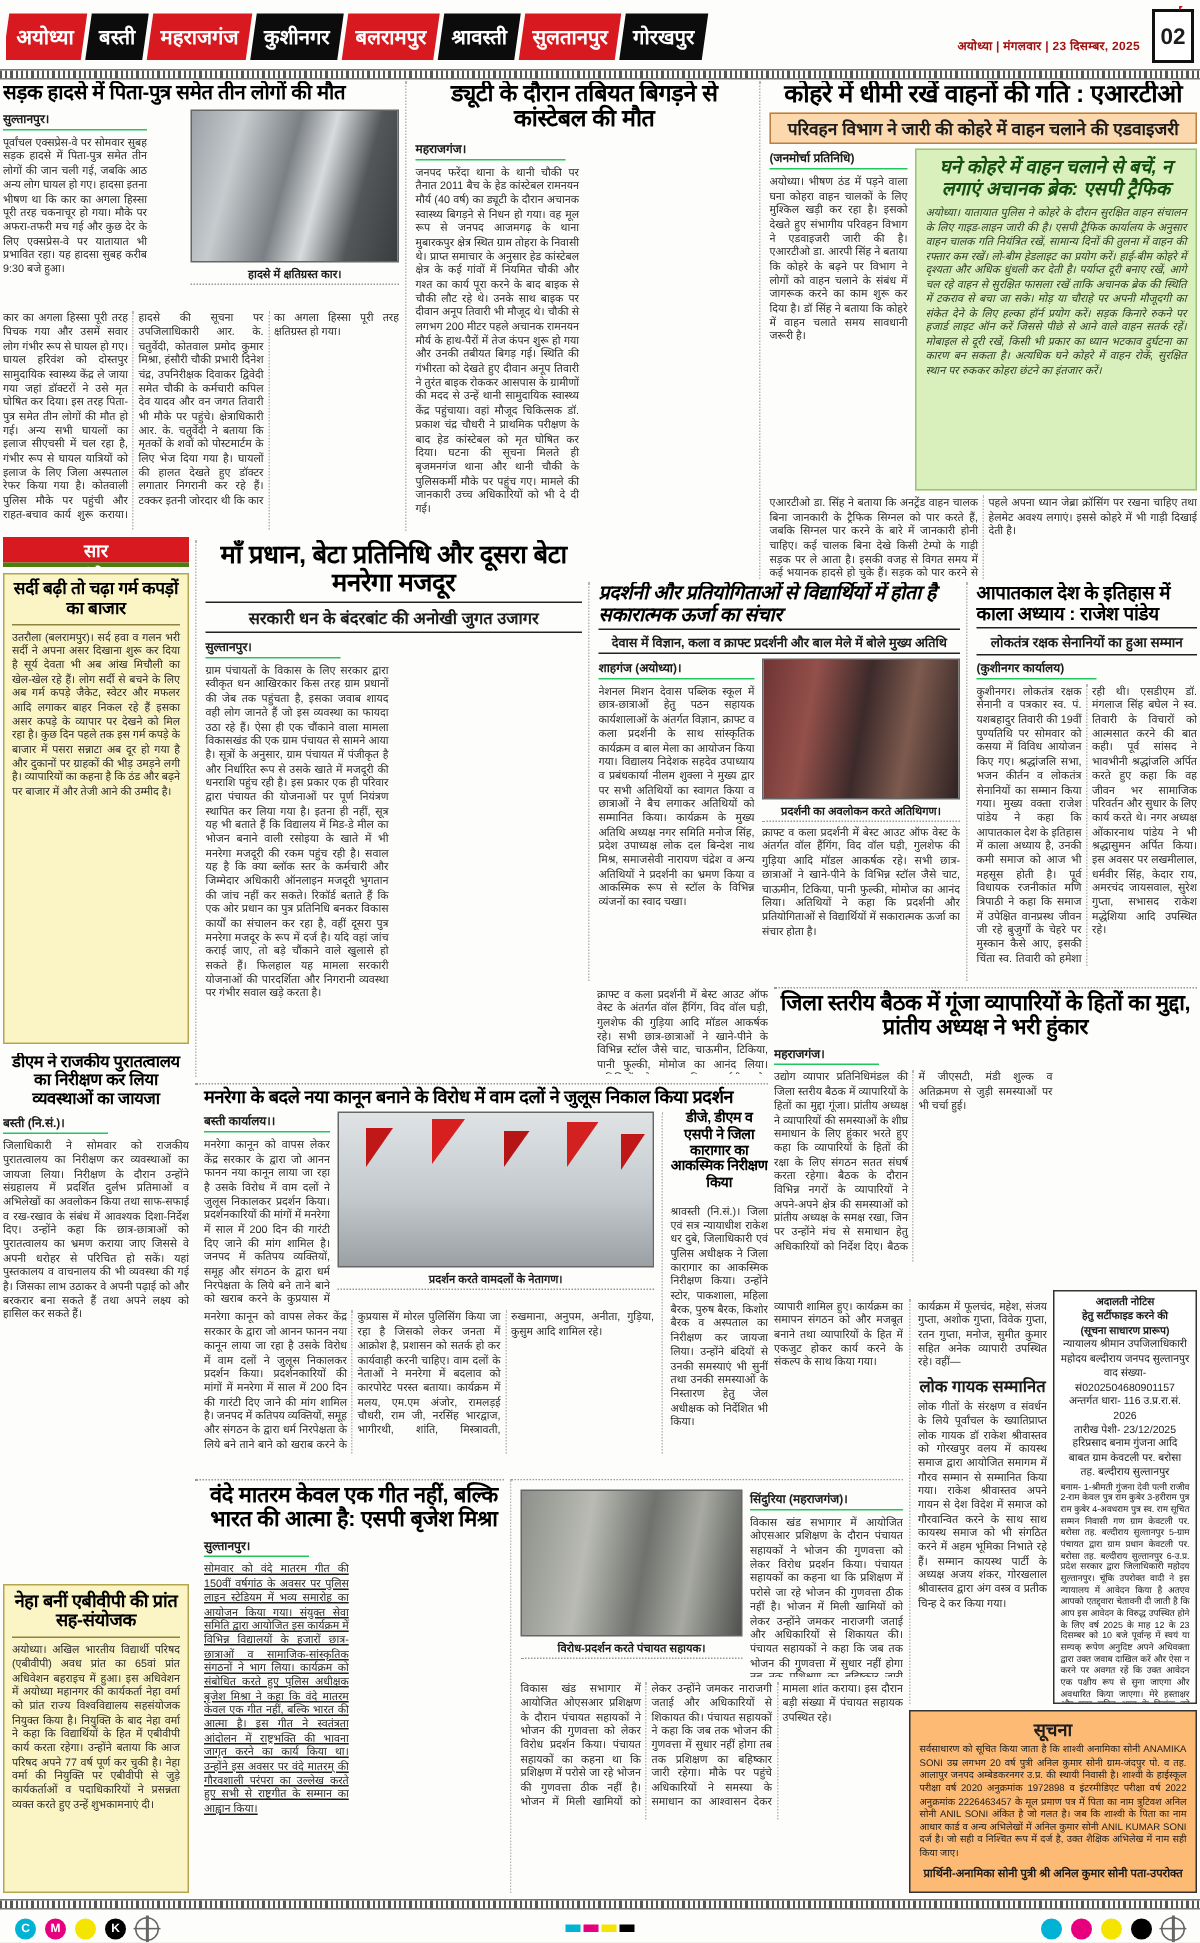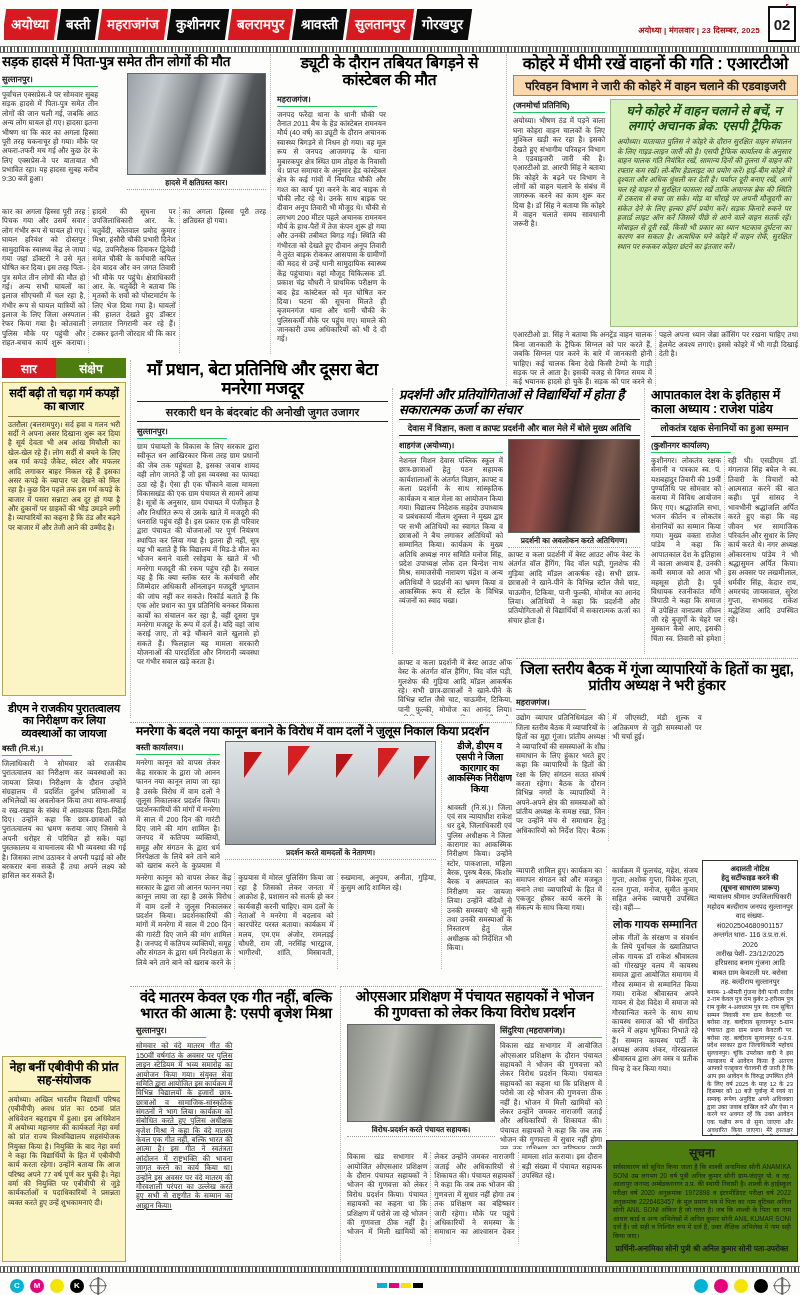--- a/index.html
+++ b/index.html
@@ -33,27 +33,27 @@
   .ph-crash{background:linear-gradient(105deg,#9aa0a5 0%,#c6cbce 22%,#7b8084 45%,#d8dbdd 60%,#53575a 78%,#3a3d40 100%);}
   .ph-expo{background:linear-gradient(100deg,#6e3434 0%,#94504a 25%,#3c2a2a 50%,#7d5a4e 72%,#2e2222 100%);}
   .ph-flags{position:relative;background:linear-gradient(180deg,#dfe3e6 0%,#c3c9cd 55%,#9aa0a4 100%);}
   .flagtri{position:absolute;width:0;height:0;border-style:solid;}
   .ph-osr{background:linear-gradient(100deg,#8d8f8a 0%,#b9bbb4 30%,#6f726d 55%,#a7a9a2 75%,#4e514d 100%);}
   .greenbox{background:#d9efbc;border:1px solid #9cc27a;padding:4px 6px;}
   .greenbox .gh{font-weight:bold;font-style:italic;font-size:12.5px;color:#155010;text-align:center;line-height:1.2;margin-bottom:3px;}
   .greenbox .gb{font-size:7.2px;font-style:italic;color:#2e3c22;text-align:justify;line-height:1.32;}
   .peach{background:#fbd8ae;border:1px solid #b97f3c;font-weight:bold;font-size:11.5px;text-align:center;padding:2px 0;}
   .yellowbox{background:#fbf5c6;border:1px solid #b4a64e;padding:4px 5px;}
-  .railtag{display:flex;height:20px;font-weight:bold;font-size:12px;color:#fff;}
+  .railtag{display:flex;height:20px;font-weight:bold;font-size:12px;color:#fff;flex-direction:column;}
   .railtag .t1{background:#d8191f;flex:1;display:flex;align-items:center;justify-content:center;}
   .railtag .t2{background:#4d7c0f;flex:1.3;display:flex;align-items:center;justify-content:center;}
   .noticebox{border:1.5px solid #333;background:#fff;padding:3px 4px;}
   .noticebox .nt{font-weight:bold;font-size:7px;text-align:center;line-height:1.35;}
   .noticebox .nb{font-size:5.9px;line-height:1.3;text-align:justify;margin-top:2px;}
-  .suchnabox{border:1.5px solid #333;background:#4d7c0f;padding:3px 6px;}
+  .suchnabox{border:1.5px solid #333;background:#fdba74;padding:3px 6px;}
   .suchnabox .st{font-weight:bold;font-size:12px;text-align:center;}
   .suchnabox .sb{font-size:6.4px;line-height:1.35;text-align:justify;margin-top:2px;}
   .suchnabox .ss{font-weight:bold;font-size:7.5px;text-align:center;margin-top:2px;}
   .folkhead{font-weight:bold;font-size:11px;text-align:center;margin:3px 0 2px;}
   .vline{border-left:1px dotted #b5b5b5;}
   
   .regrow{display:flex;align-items:center;gap:6px;}
   .reg-dot{width:14px;height:14px;border-radius:50%;display:inline-flex;align-items:center;justify-content:center;
            font-size:8px;font-weight:bold;color:#fff;}
   .reg-c{background:#00b3d4;} .reg-m{background:#e6007e;} .reg-y{background:#f5e400;color:#a08c00;} .reg-k{background:#000;}
@@ -257,21 +257,20 @@
 
   <div class="abs" style="left:130px;top:986px;width:206px;height:276px;border-top:1px dotted #999;padding:2px 0 0 6px;">
     <div class="h-xl" style="font-size:14.5px;text-align:center;">वंदे मातरम केवल एक गीत नहीं, बल्कि भारत की आत्मा है: एसपी बृजेश मिश्रा</div>
     <div class="byline" style="margin-top:3px;width:70px;">सुल्तानपुर।</div>
     <div style="height:188px;text-decoration:underline;">
       <div class="body-txt cols2">सोमवार को वंदे मातरम गीत की 150वीं वर्षगांठ के अवसर पर पुलिस लाइन स्टेडियम में भव्य समारोह का आयोजन किया गया। संयुक्त सेवा समिति द्वारा आयोजित इस कार्यक्रम में विभिन्न विद्यालयों के हजारों छात्र-छात्राओं व सामाजिक-सांस्कृतिक संगठनों ने भाग लिया। कार्यक्रम को संबोधित करते हुए पुलिस अधीक्षक बृजेश मिश्रा ने कहा कि वंदे मातरम केवल एक गीत नहीं, बल्कि भारत की आत्मा है। इस गीत ने स्वतंत्रता आंदोलन में राष्ट्रभक्ति की भावना जागृत करने का कार्य किया था। उन्होंने इस अवसर पर वंदे मातरम् की गौरवशाली परंपरा का उल्लेख करते हुए सभी से राष्ट्रगीत के सम्मान का आह्वान किया।</div>
     </div>
   </div>
 
   <div class="abs vline" style="left:340px;top:986px;width:262px;height:276px;border-top:1px dotted #999;padding:2px 0 0 6px;">
-    <div class="h-xl" style="font-size:14px;text-align:center;">ओएसआर प्रशिक्षण में पंचायत सहायकों ने भोजन की गुणवत्ता को लेकर किया विरोध प्रदर्शन</div>
     <div style="display:flex;gap:5px;margin-top:4px;">
       <div style="width:148px;flex:none;">
         <div class="photo ph-osr" style="height:96px;"></div>
         <div class="caption">विरोध-प्रदर्शन करते पंचायत सहायक।</div>
       </div>
       <div style="flex:1;">
         <div class="byline">सिंदुरिया (महराजगंज)।</div>
         <div class="body-txt" style="height:108px;overflow:hidden;">विकास खंड सभागार में आयोजित ओएसआर प्रशिक्षण के दौरान पंचायत सहायकों ने भोजन की गुणवत्ता को लेकर विरोध प्रदर्शन किया। पंचायत सहायकों का कहना था कि प्रशिक्षण में परोसे जा रहे भोजन की गुणवत्ता ठीक नहीं है। भोजन में मिली खामियों को लेकर उन्होंने जमकर नाराजगी जताई और अधिकारियों से शिकायत की। पंचायत सहायकों ने कहा कि जब तक भोजन की गुणवत्ता में सुधार नहीं होगा तब तक प्रशिक्षण का बहिष्कार जारी रहेगा। मौके पर पहुंचे अधिकारियों ने समस्या के समाधान का आश्वासन देकर मामला शांत कराया। इस दौरान बड़ी संख्या में पंचायत सहायक उपस्थित रहे।</div>
       </div>
     </div>

